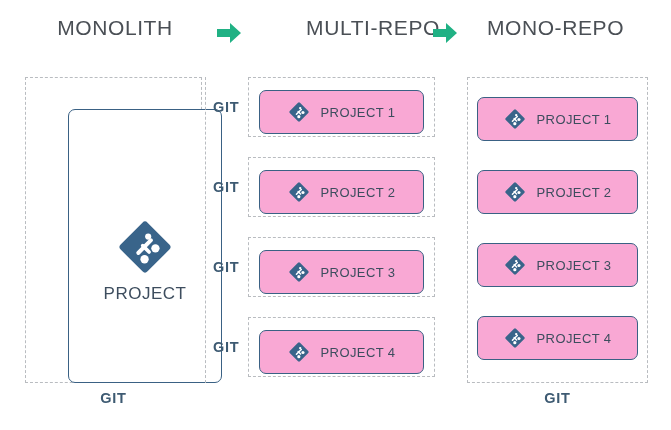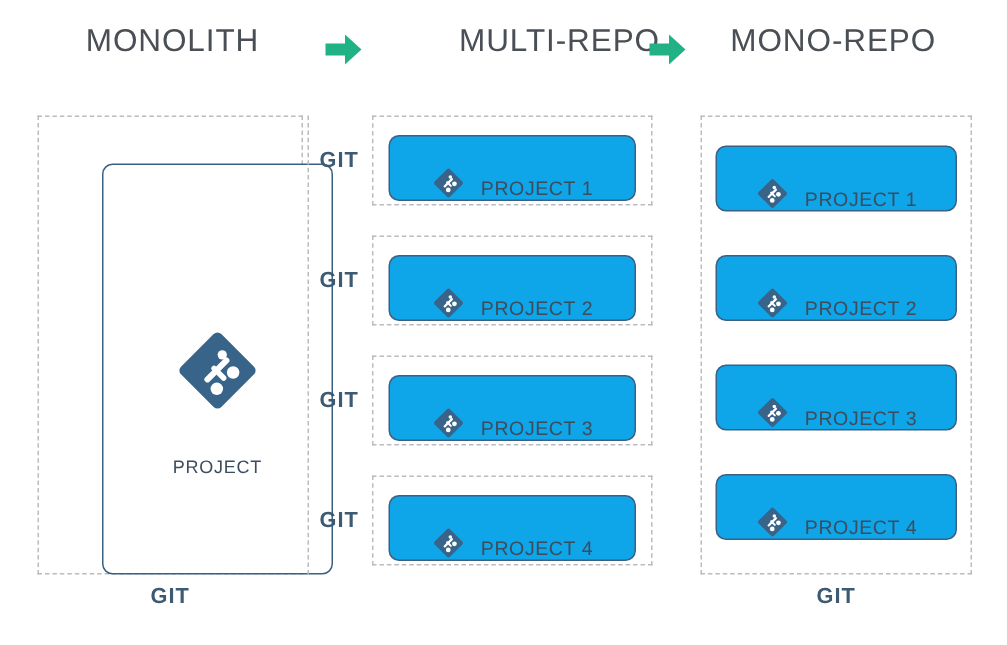--- a/index.html
+++ b/index.html
@@ -76,22 +76,22 @@
   }
   .monolith-inner {
     position: absolute;
     left: 0;
     top: 108px;
     width: 100%;
     text-align: center;
   }
   .git-logo-big { width: 58px; height: 58px; display: inline-block; }
   .monolith-label {
-    margin-top: 23px;
-    font-size: 12px;
+    margin-top: 4px;
+    font-size: 17px;
     letter-spacing: 0.5px;
     color: #3d4d5e;
     font-weight: 400;
   }
   .monolith-git-caption {
     position: absolute;
     left: 25px;
     top: 328px;
     width: 177px;
     text-align: center;
@@ -135,23 +135,23 @@
   .repo-row-0 { top: 15px; }
   .repo-row-1 { top: 95px; }
   .repo-row-2 { top: 175px; }
   .repo-row-3 { top: 255px; }
 
   .project-box {
     position: absolute;
     border: 1.4px solid #3a6184;
     border-radius: 7px;
     box-sizing: border-box;
-    background: #0ea5e9;
+    background: #f9a8d4;
     display: flex;
-    align-items: flex-end;
+    align-items: center;
     justify-content: center;
   }
   .multirepo-project-box {
     left: 54px;
     top: 13px;
     width: 165px;
     height: 44px;
   }
   .git-logo-small { width: 22px; height: 22px; flex: 0 0 auto; }
   .project-text {

